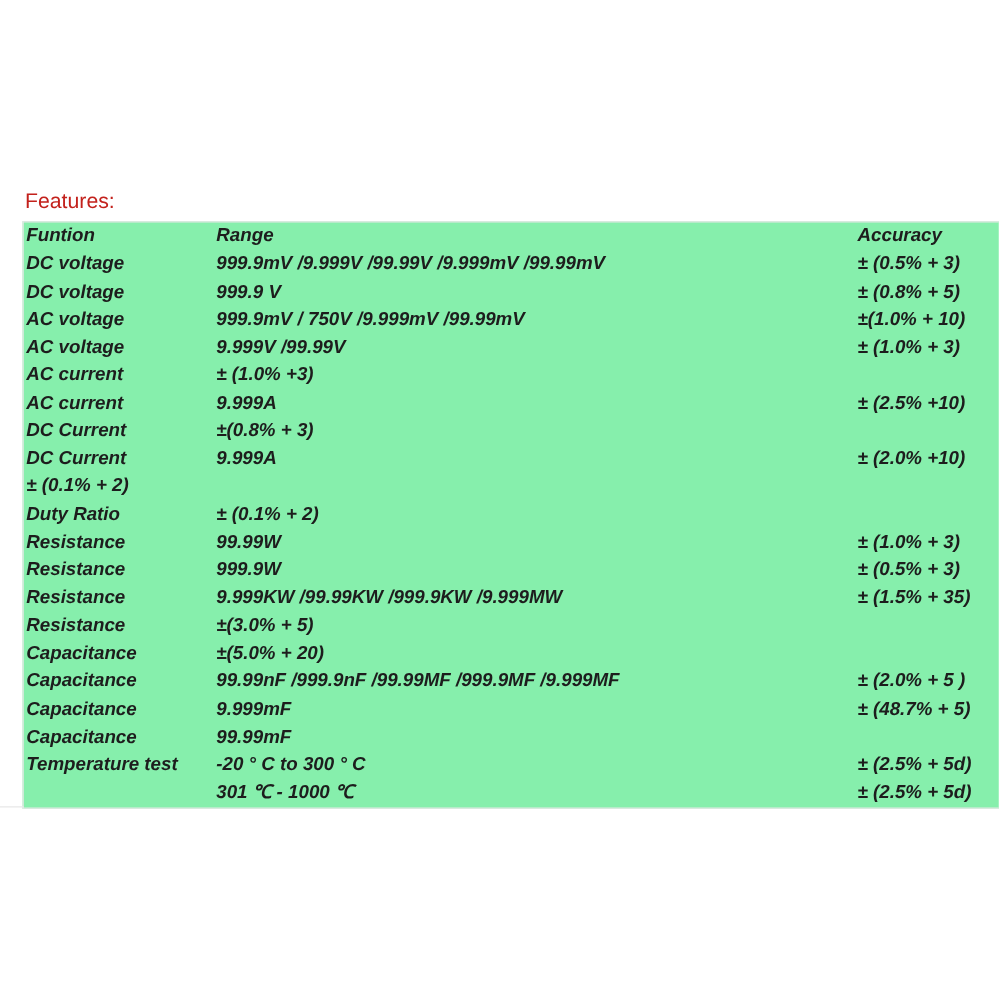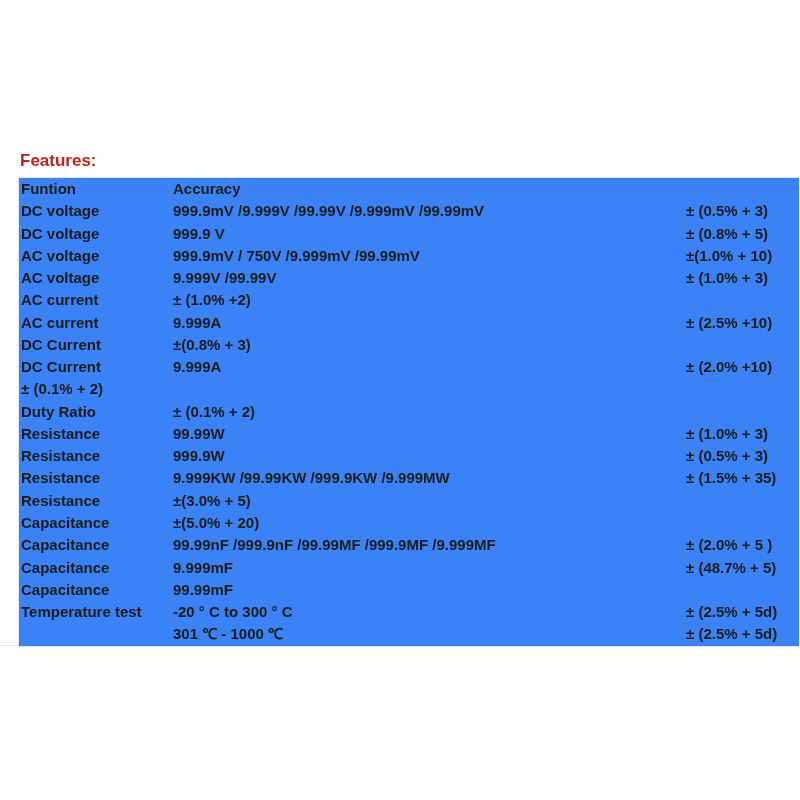--- a/index.html
+++ b/index.html
@@ -19,32 +19,33 @@
     width:800px;height:800px;
     background:var(--bg);
     overflow:hidden;
   }
   .features-title{
     position:absolute;
     left:20px;top:150px;
     margin:0;
     font-size:17px;
     line-height:22px;
-    font-weight:700;
+    font-weight:400;
     color:var(--accent);
   }
   .spec-table{
     position:absolute;
     left:18px;top:177px;
     width:781px;
     box-sizing:border-box;
     border-top:1px solid var(--border);
     border-left:1px solid var(--border);
     border-bottom:1px solid var(--border);
-    background:#3b82f6;
+    background:#86efac;
+    font-style:italic;
   }
   .row{
     display:grid;
     grid-template-columns:152px 513px 1fr;
     height:22.28px;
     line-height:22.28px;
     padding-left:2px;
   }
   .cell{
     font-size:15px;
@@ -64,20 +65,21 @@
 <body>
 
 <div class="canvas">
 
   <h2 class="features-title">Features:</h2>
 
   <div class="spec-table">
 
     <div class="row">
       <div class="cell">Funtion</div>
+      <div class="cell">Range</div>
       <div class="cell">Accuracy</div>
     </div>
 
     <div>
         <div class="row">
         <div class="cell">DC voltage</div>
         <div class="cell">999.9mV /9.999V /99.99V /9.999mV /99.99mV</div>
         <div class="cell">± (0.5% + 3)</div>
       </div>
         <div class="row">
@@ -90,21 +92,21 @@
         <div class="cell">999.9mV / 750V /9.999mV /99.99mV</div>
         <div class="cell">±(1.0% + 10)</div>
       </div>
         <div class="row">
         <div class="cell">AC voltage</div>
         <div class="cell">9.999V /99.99V</div>
         <div class="cell">± (1.0% + 3)</div>
       </div>
         <div class="row">
         <div class="cell">AC current</div>
-        <div class="cell">± (1.0% +2)</div>
+        <div class="cell">± (1.0% +3)</div>
       </div>
         <div class="row">
         <div class="cell">AC current</div>
         <div class="cell">9.999A</div>
         <div class="cell">± (2.5% +10)</div>
       </div>
         <div class="row">
         <div class="cell">DC Current</div>
         <div class="cell">±(0.8% + 3)</div>
       </div>

